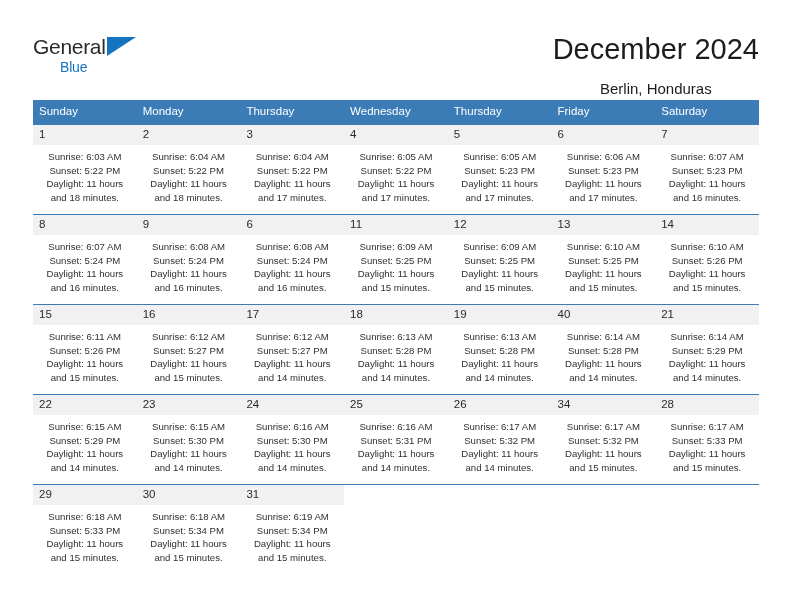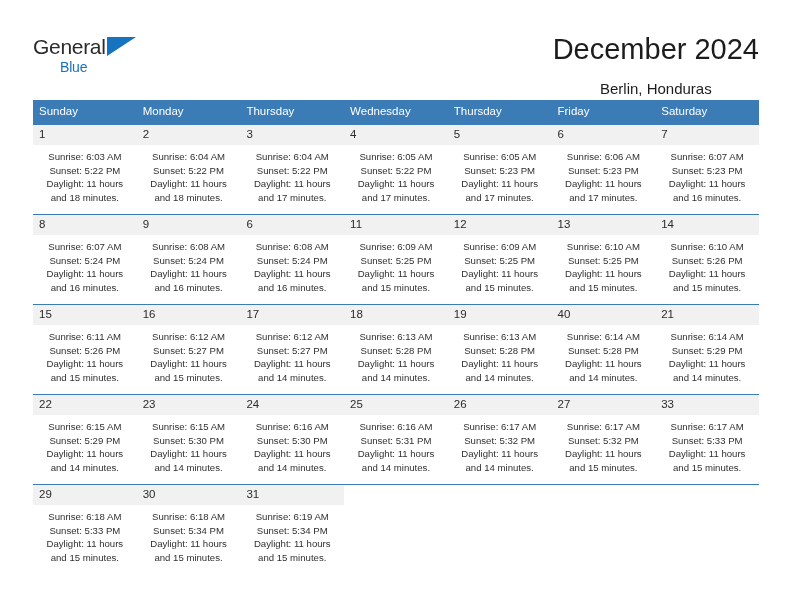--- a/index.html
+++ b/index.html
@@ -400,30 +400,30 @@
         <td>
           <div class="daynum">26</div>
           <div class="cellbody">
             <div>Sunrise: 6:17 AM</div>
             <div>Sunset: 5:32 PM</div>
             <div>Daylight: 11 hours</div>
             <div>and 14 minutes.</div>
           </div>
         </td>
         <td>
-          <div class="daynum">27</div>
+          <div class="daynum">34</div>
           <div class="cellbody">
             <div>Sunrise: 6:17 AM</div>
             <div>Sunset: 5:32 PM</div>
             <div>Daylight: 11 hours</div>
             <div>and 15 minutes.</div>
           </div>
         </td>
         <td>
-          <div class="daynum">33</div>
+          <div class="daynum">28</div>
           <div class="cellbody">
             <div>Sunrise: 6:17 AM</div>
             <div>Sunset: 5:33 PM</div>
             <div>Daylight: 11 hours</div>
             <div>and 15 minutes.</div>
           </div>
         </td>
       </tr>
 
       <tr class="week-row">

